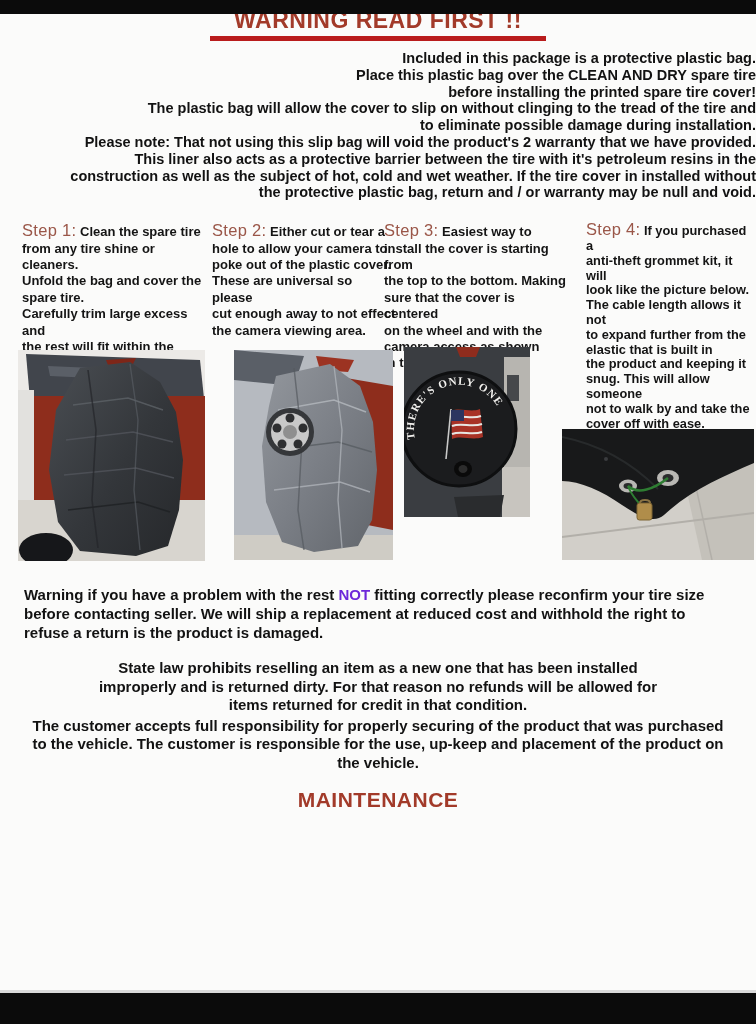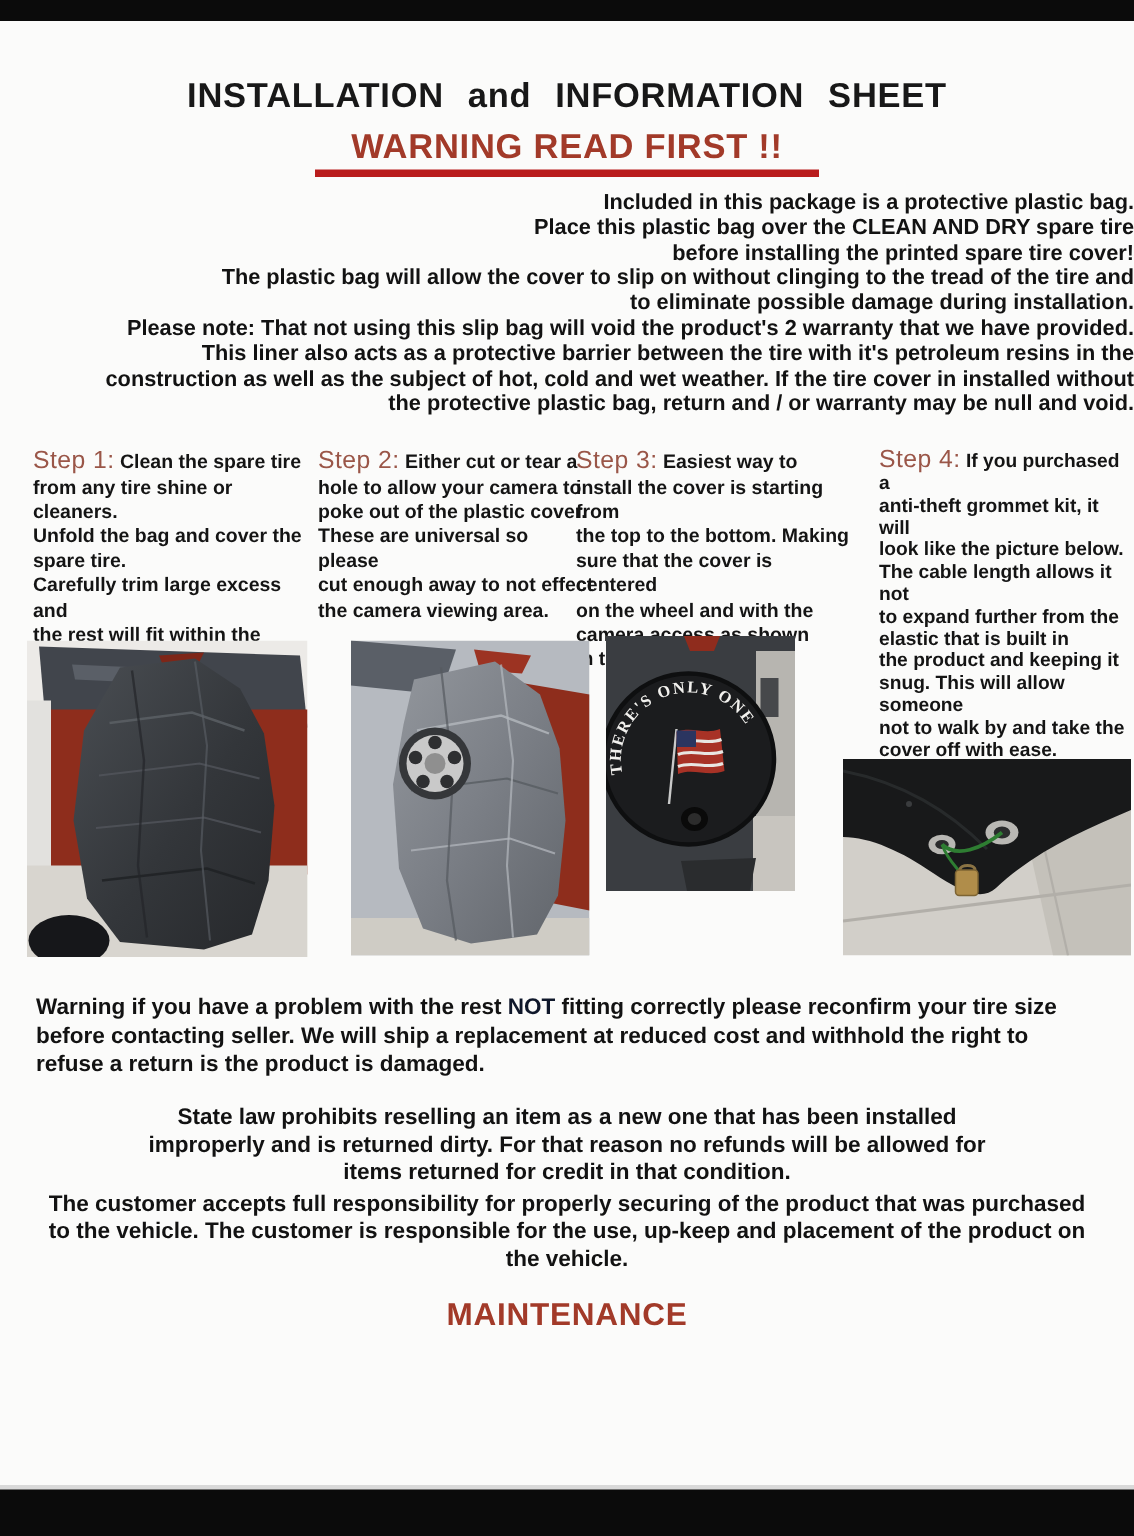--- a/index.html
+++ b/index.html
@@ -51,42 +51,41 @@
   .photo-1{left:18px;top:128px;width:187px;height:211px;}
   .photo-2{left:234px;top:128px;width:159px;height:210px;}
   .photo-3{left:404px;top:125px;width:126px;height:170px;}
   .photo-4{left:562px;top:207px;width:192px;height:131px;}
 
   .fit-warning{
     margin:10px 20px 0 24px;
     font-size:15px;font-weight:bold;line-height:19px;
     white-space:pre-line;color:#121212;
   }
-  .fit-warning .not-word{color:#0f172a;}
+  .fit-warning .not-word{color:#6d28d9;}
 
   .section-heading{
     margin-top:8px;text-align:center;
     font-size:21px;font-weight:bold;color:#a23a29;letter-spacing:.5px;
   }
   .center-para{
     margin:2px 18px 0 18px;
     text-align:center;
     font-size:15px;font-weight:bold;line-height:18.5px;
     white-space:pre-line;color:#121212;
   }
   .center-para.spaced{margin-top:17px;}
 </style>
 </head>
 <body>
 
 <div class="page">
 
   <div class="bar bar-top"></div>
 
-  <div class="doc-title">INSTALLATION and INFORMATION SHEET</div>
 
   <div class="warning-heading-wrap">
     <span class="warning-heading">WARNING READ FIRST !!</span>
   </div>
 
   <div class="intro">Included in this package is a protective plastic bag.
 Place this plastic bag over the CLEAN AND DRY spare tire
 before installing the printed spare tire cover!
 The plastic bag will allow the cover to slip on without clinging to the tread of the tire and
 to eliminate possible damage during installation.

